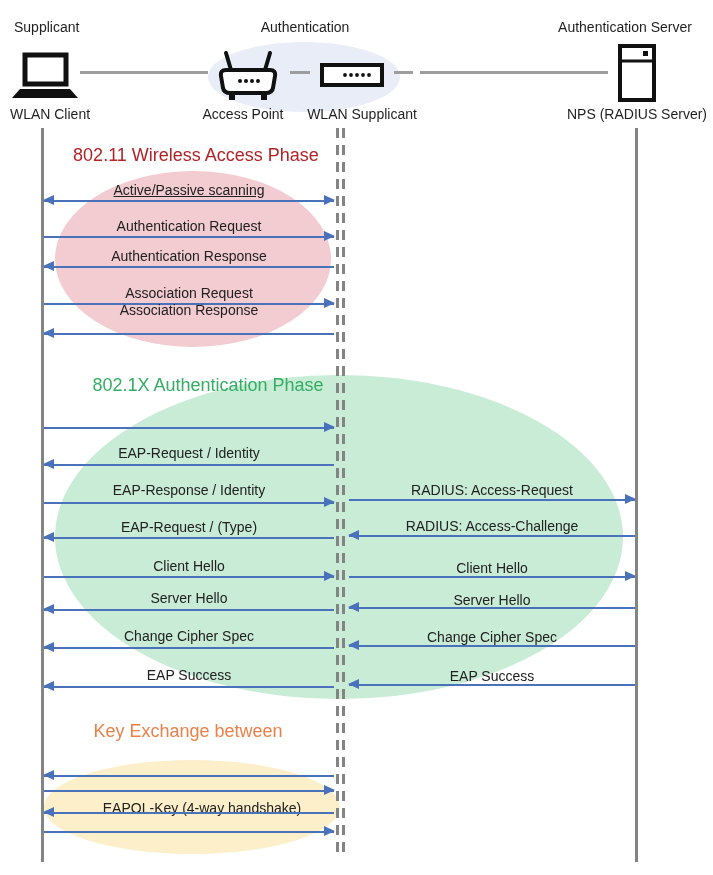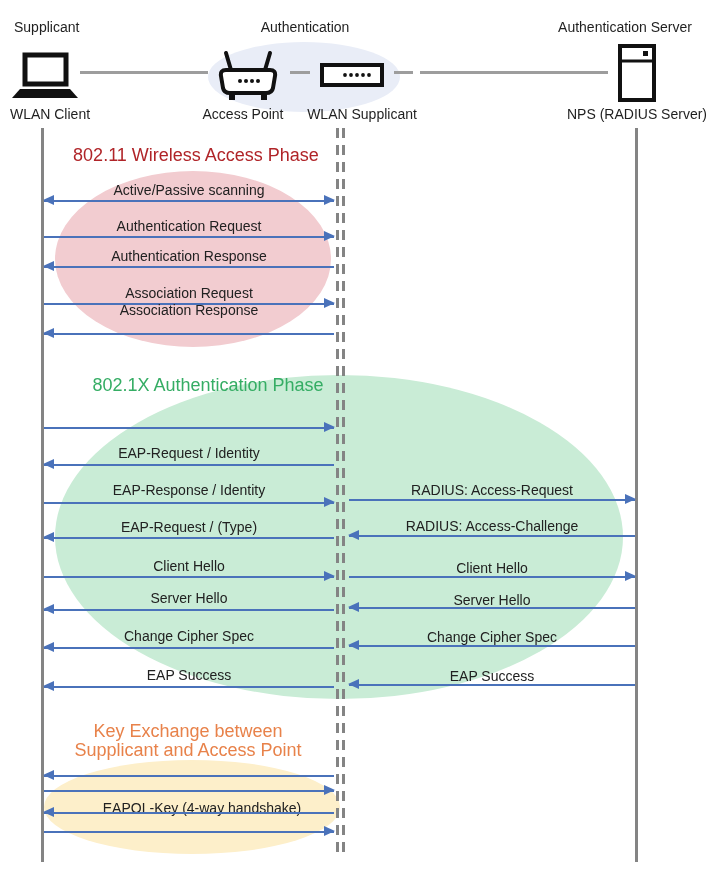--- a/index.html
+++ b/index.html
@@ -96,23 +96,22 @@
   <div class="ellipse" style="left:44px;top:760px;width:296px;height:94px;background:var(--phase3_fill);"></div>
 
   <div class="lifeline" style="left:41px;top:128px;height:734px;"></div>
   <div class="lifeline-dashed" style="left:336px;top:128px;height:728px;"></div>
   <div class="lifeline-dashed" style="left:342px;top:128px;height:728px;"></div>
   <div class="lifeline" style="left:635px;top:128px;height:734px;"></div>
 
   <div class="phase-title" style="left:50px;top:146px;width:292px;color:var(--phase1_text);">802.11 Wireless Access Phase</div>
   <div class="phase-title" style="left:62px;top:376px;width:292px;color:var(--phase2_text);">802.1X Authentication Phase</div>
   <div class="phase-title" style="left:42px;top:722px;width:292px;color:var(--phase3_text);">Key Exchange between</div>
-  <div class="phase-title" style="left:42px;top:741px;width:292px;color:var(--phase3_text);">Supplicant and Access Point</div>
 
-  <div class="msg" style="left:44px;top:182px;width:290px;">Active/Passive scanning</div>
+  <div class="msg" style="left:44px;top:182px;width:290px;text-decoration:underline;">Active/Passive scanning</div>
   <div class="arrow both" style="left:44px;top:200px;width:290px;"></div>
 
   <div class="msg" style="left:44px;top:218px;width:290px;">Authentication Request</div>
   <div class="arrow right" style="left:44px;top:236px;width:290px;"></div>
 
   <div class="msg" style="left:44px;top:248px;width:290px;">Authentication Response</div>
   <div class="arrow left" style="left:44px;top:266px;width:290px;"></div>
 
   <div class="msg" style="left:44px;top:285px;width:290px;">Association Request</div>
   <div class="arrow right" style="left:44px;top:303px;width:290px;"></div>

